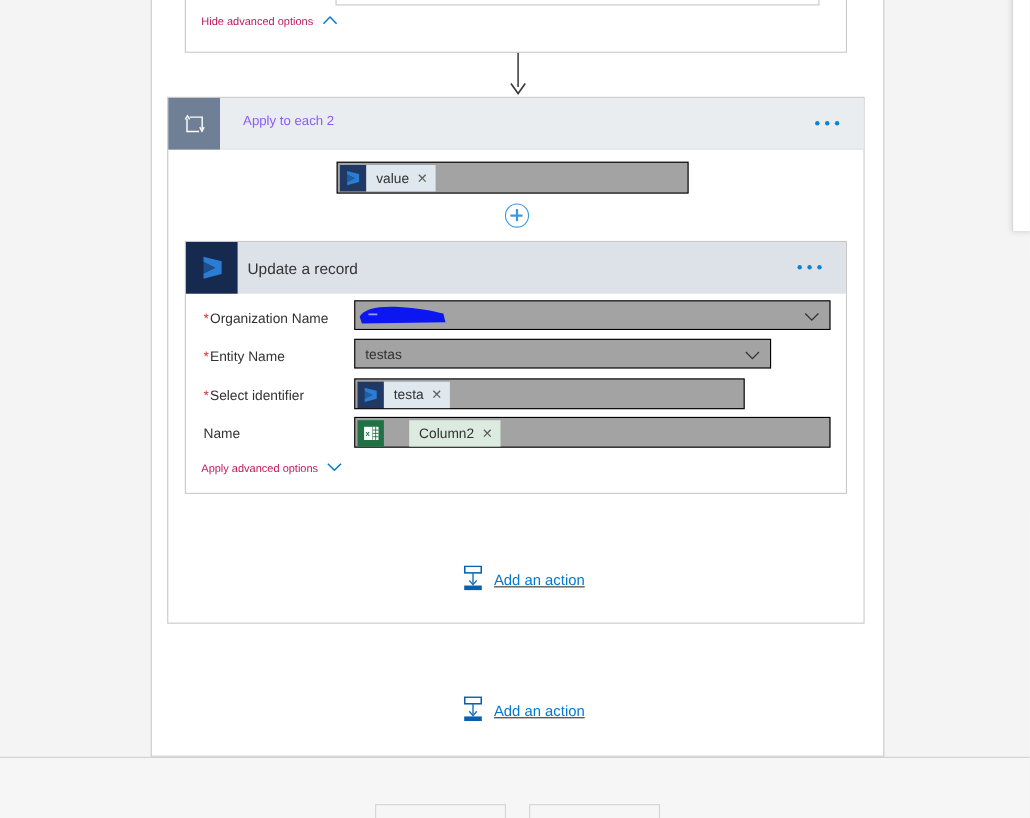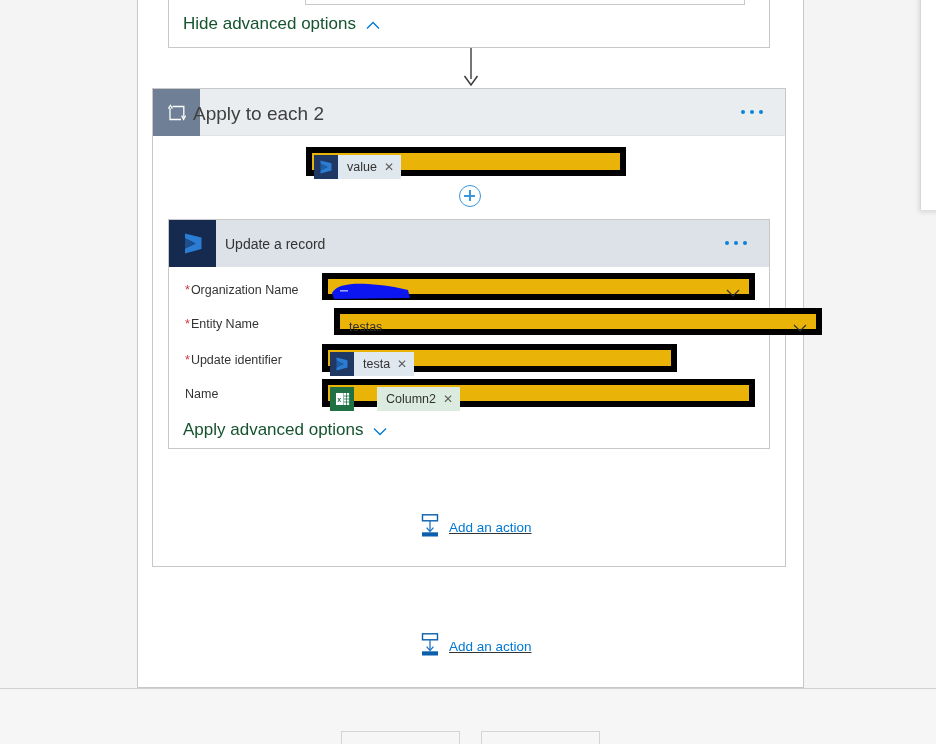--- a/index.html
+++ b/index.html
@@ -64,22 +64,22 @@
     left: 136px;
     top: 52px;
     width: 440px;
     height: 26px;
     border: 1px solid #c8c8c8;
     background: #fff;
     box-sizing: border-box;
   }
   .adv-link {
     position: absolute;
-    color: #14532d;
-    font-size: 17px;
+    color: #be185d;
+    font-size: 10px;
     cursor: pointer;
     white-space: nowrap;
   }
   .adv-link .chev {
     display: inline-block;
     margin-left: 5px;
     vertical-align: middle;
   }
 
   
@@ -115,24 +115,24 @@
     top: 0;
     width: 47px;
     height: 47px;
     background: #6f7f95;
     display: flex;
     align-items: center;
     justify-content: center;
   }
   .scope-title {
     position: absolute;
-    left: 40px;
+    left: 68px;
     top: 14px;
-    font-size: 19px;
-    color: #404040;
+    font-size: 12px;
+    color: #8b5cf6;
   }
   .ellipsis-menu {
     position: absolute;
     display: flex;
     gap: 5px;
     align-items: center;
     cursor: pointer;
   }
   .ellipsis-menu i {
     display: block;
@@ -147,22 +147,22 @@
     font-size: 12.5px;
     color: #333;
     line-height: 16px;
   }
   .req-star {
     color: #d13438;
     margin-right: 1px;
   }
   .field-box {
     position: absolute;
-    border: 6px solid #000000;
-    background: #eab308;
+    border: 1px solid #000000;
+    background: #a3a3a3;
     box-sizing: border-box;
   }
 
   
   .token {
     position: absolute;
     display: flex;
     align-items: center;
     height: 24px;
   }
@@ -383,31 +383,31 @@
     <span class="chev-down" style="right:10px; top:7px;">
       <svg width="14" height="10" viewBox="0 0 14 10">
           <polyline points="1,2 7,8 13,2" fill="none" stroke="#333" stroke-width="1.2"></polyline>
         </svg>
     </span>
   </div>
 
   <div class="field-label" style="left:16px; top:96px;">
     <span class="req-star">*</span><span>Entity Name</span>
   </div>
-  <div class="field-box" style="left:153px; top:88px; width:488px; height:27px;margin-left:12px;">
+  <div class="field-box" style="left:153px; top:88px; width:379px; height:27px;">
     <span style="position:absolute;left:9px;top:6px;font-size:12.5px;color:#323130;">testas</span>
     <span class="chev-down" style="right:10px; top:7px;">
       <svg width="14" height="10" viewBox="0 0 14 10">
           <polyline points="1,2 7,8 13,2" fill="none" stroke="#333" stroke-width="1.2"></polyline>
         </svg>
     </span>
   </div>
 
   <div class="field-label" style="left:16px; top:132px;">
-    <span class="req-star">*</span><span>Update identifier</span>
+    <span class="req-star">*</span><span>Select identifier</span>
   </div>
   <div class="field-box" style="left:153px; top:124px; width:355px; height:28px;">
     <div class="token" style="left:2px; top:2px;">
       <span class="token-icon dyn">
         <svg width="14" height="16" viewBox="0 0 14 16">
           <polygon points="1.5,1.5 12.5,4.2 12.5,11.5 1.5,14.5 1.5,11.4 8.6,8.0 1.5,4.6" fill="#2b7cd3"></polygon>
           <polygon points="1.5,4.6 8.6,8.0 1.5,11.4" fill="#1f5fa8"></polygon>
         </svg>
       </span>
       <span class="token-body blue">

